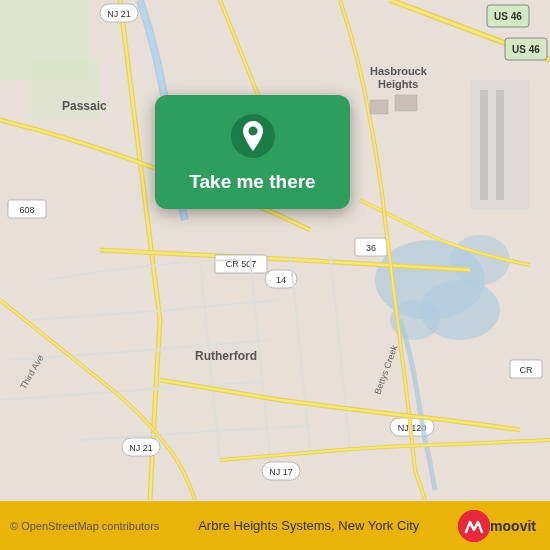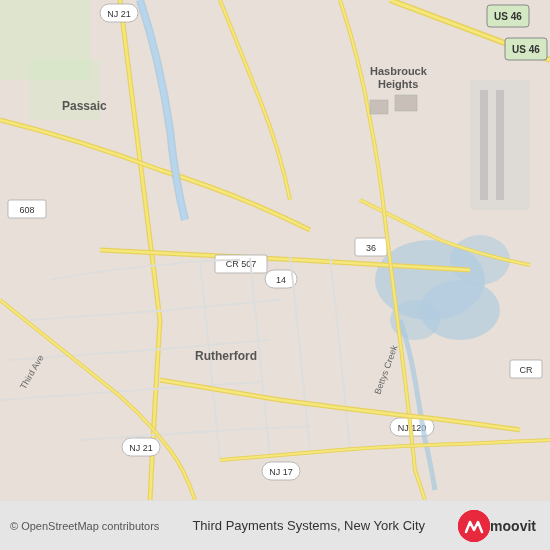--- a/index.html
+++ b/index.html
@@ -53,21 +53,21 @@
       color: #fff;
       font-size: 19px;
       font-weight: 600;
       white-space: nowrap;
     }
 
     
     #bottom-bar {
       width: 550px;
       height: 50px;
-      background: #e5e5e5;
+      background: #eab308;
       display: flex;
       align-items: center;
       justify-content: space-between;
       padding: 0 14px 0 10px;
       border-top: 1px solid #e0e0e0;
     }
 
     #bottom-bar .copyright {
       font-size: 11px;
       color: #555;
@@ -203,25 +203,34 @@
     <path d="M 220 460 Q 280 455 340 450 Q 390 446 460 444 Q 500 442 550 440" stroke="#e8d060" stroke-width="4" fill="none"></path>
     <path d="M 220 460 Q 280 455 340 450 Q 390 446 460 444 Q 500 442 550 440" stroke="#f5e87a" stroke-width="2" fill="none"></path>
 
     <rect x="100" y="4" width="38" height="18" rx="9" fill="#fff" stroke="#aaa" stroke-width="0.8"></rect>
     <text x="119" y="17" text-anchor="middle" font-size="9" fill="#333">NJ 21</text>
 
     <rect x="370" y="100" width="18" height="14" fill="#c8c0b8" stroke="#aaa" stroke-width="0.5"></rect>
     <rect x="395" y="95" width="22" height="16" fill="#c8c0b8" stroke="#aaa" stroke-width="0.5"></rect>
   </svg>
 
+  <div id="popup-card">
+
+    <svg class="pin-icon" viewBox="0 0 46 46" xmlns="http://www.w3.org/2000/svg">
+      <circle cx="23" cy="23" r="22" fill="#1a7d47"></circle>
+      <path d="M23 8 C17.5 8 13 12.5 13 18 C13 25 23 38 23 38 C23 38 33 25 33 18 C33 12.5 28.5 8 23 8 Z" fill="white"></path>
+      <circle cx="23" cy="18" r="4.5" fill="#1a7d47"></circle>
+    </svg>
+    <span class="cta-text">Take me there</span>
+  </div>
 </div>
 
 <div id="bottom-bar">
   <span class="copyright">© OpenStreetMap contributors</span>
-  <span class="title-text">Third Payments Systems, New York City</span>
+  <span class="title-text">Arbre Heights Systems, New York City</span>
   <div id="moovit-logo">
 
     <svg class="moovit-icon" viewBox="0 0 32 32" xmlns="http://www.w3.org/2000/svg">
       <circle cx="16" cy="16" r="16" fill="#f04"></circle>
       <circle cx="16" cy="16" r="16" fill="#e8283c"></circle>
       <path d="M8 22 L12 12 L16 20 L20 12 L24 22" stroke="white" stroke-width="2.5" fill="none" stroke-linecap="round" stroke-linejoin="round"></path>
     </svg>
     <span class="moovit-text">moovit</span>
   </div>
 </div>

